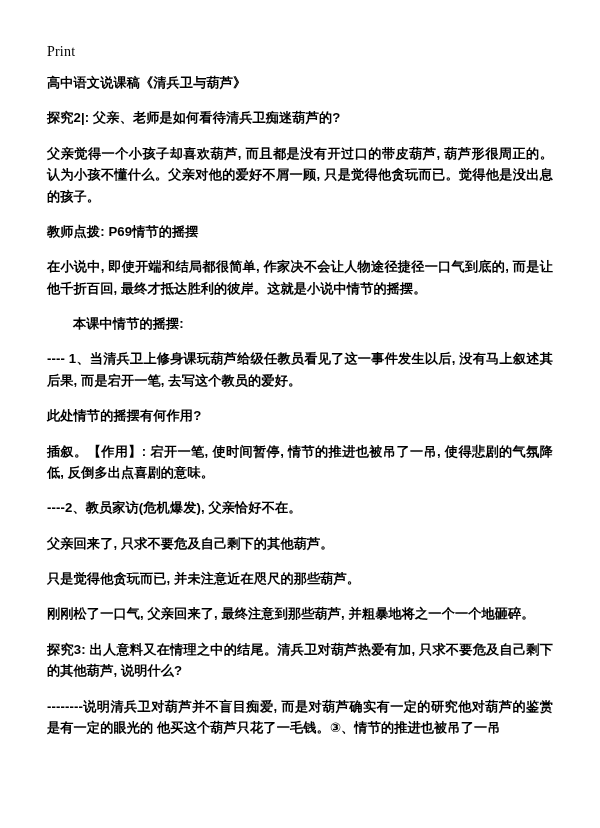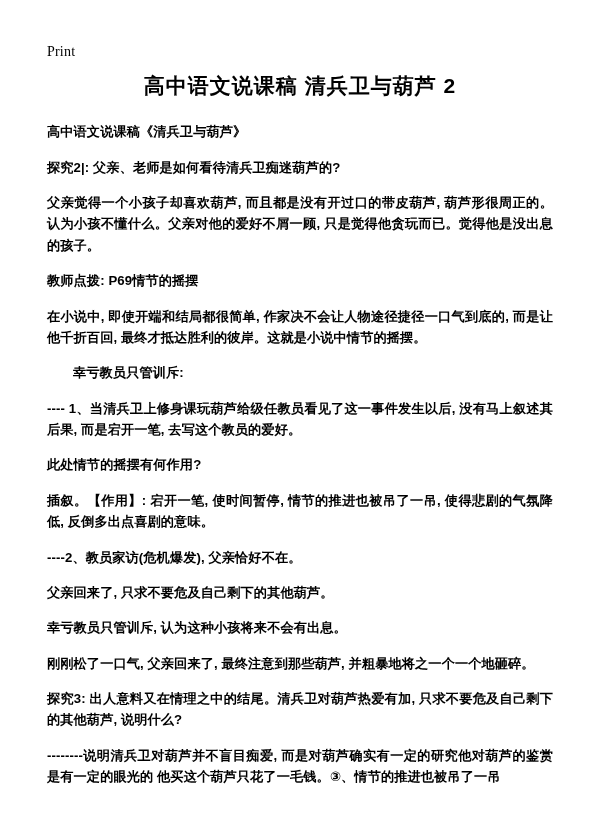--- a/index.html
+++ b/index.html
@@ -64,33 +64,32 @@
   }
 </style>
 </head>
 <body>
 
 <div class="page">
 
   <a href="#" class="print-link">Print</a>
 
   <div class="doc-body">
-    <h1 class="doc-title">高中语文说课稿 清兵卫与葫芦 2</h1>
     <div id="paragraphs">
         <p class="para">高中语文说课稿《清兵卫与葫芦》</p>
         <p class="para">探究2|: 父亲、老师是如何看待清兵卫痴迷葫芦的?</p>
         <p class="para">父亲觉得一个小孩子却喜欢葫芦, 而且都是没有开过口的带皮葫芦, 葫芦形很周正的。认为小孩不懂什么。父亲对他的爱好不屑一顾, 只是觉得他贪玩而已。觉得他是没出息的孩子。</p>
         <p class="para">教师点拨: P69情节的摇摆</p>
         <p class="para">在小说中, 即使开端和结局都很简单, 作家决不会让人物途径捷径一口气到底的, 而是让他千折百回, 最终才抵达胜利的彼岸。这就是小说中情节的摇摆。</p>
-        <p class="para bold indent">幸亏教员只管训斥:</p>
+        <p class="para bold indent">本课中情节的摇摆:</p>
         <p class="para">---- 1、当清兵卫上修身课玩葫芦给级任教员看见了这一事件发生以后, 没有马上叙述其后果, 而是宕开一笔, 去写这个教员的爱好。</p>
         <p class="para">此处情节的摇摆有何作用?</p>
         <p class="para">插叙。【作用】: 宕开一笔, 使时间暂停, 情节的推进也被吊了一吊, 使得悲剧的气氛降低, 反倒多出点喜剧的意味。</p>
         <p class="para">----2、教员家访(危机爆发), 父亲恰好不在。</p>
         <p class="para">父亲回来了, 只求不要危及自己剩下的其他葫芦。</p>
-        <p class="para">幸亏教员只管训斥, 认为这种小孩将来不会有出息。</p>
+        <p class="para">只是觉得他贪玩而已, 并未注意近在咫尺的那些葫芦。</p>
         <p class="para">刚刚松了一口气, 父亲回来了, 最终注意到那些葫芦, 并粗暴地将之一个一个地砸碎。</p>
         <p class="para">探究3: 出人意料又在情理之中的结尾。清兵卫对葫芦热爱有加, 只求不要危及自己剩下的其他葫芦, 说明什么?</p>
         <p class="para">--------说明清兵卫对葫芦并不盲目痴爱, 而是对葫芦确实有一定的研究他对葫芦的鉴赏是有一定的眼光的 他买这个葫芦只花了一毛钱。③、情节的推进也被吊了一吊</p>
       </div>
   </div>
 
 </div>
 
 </body></html>

